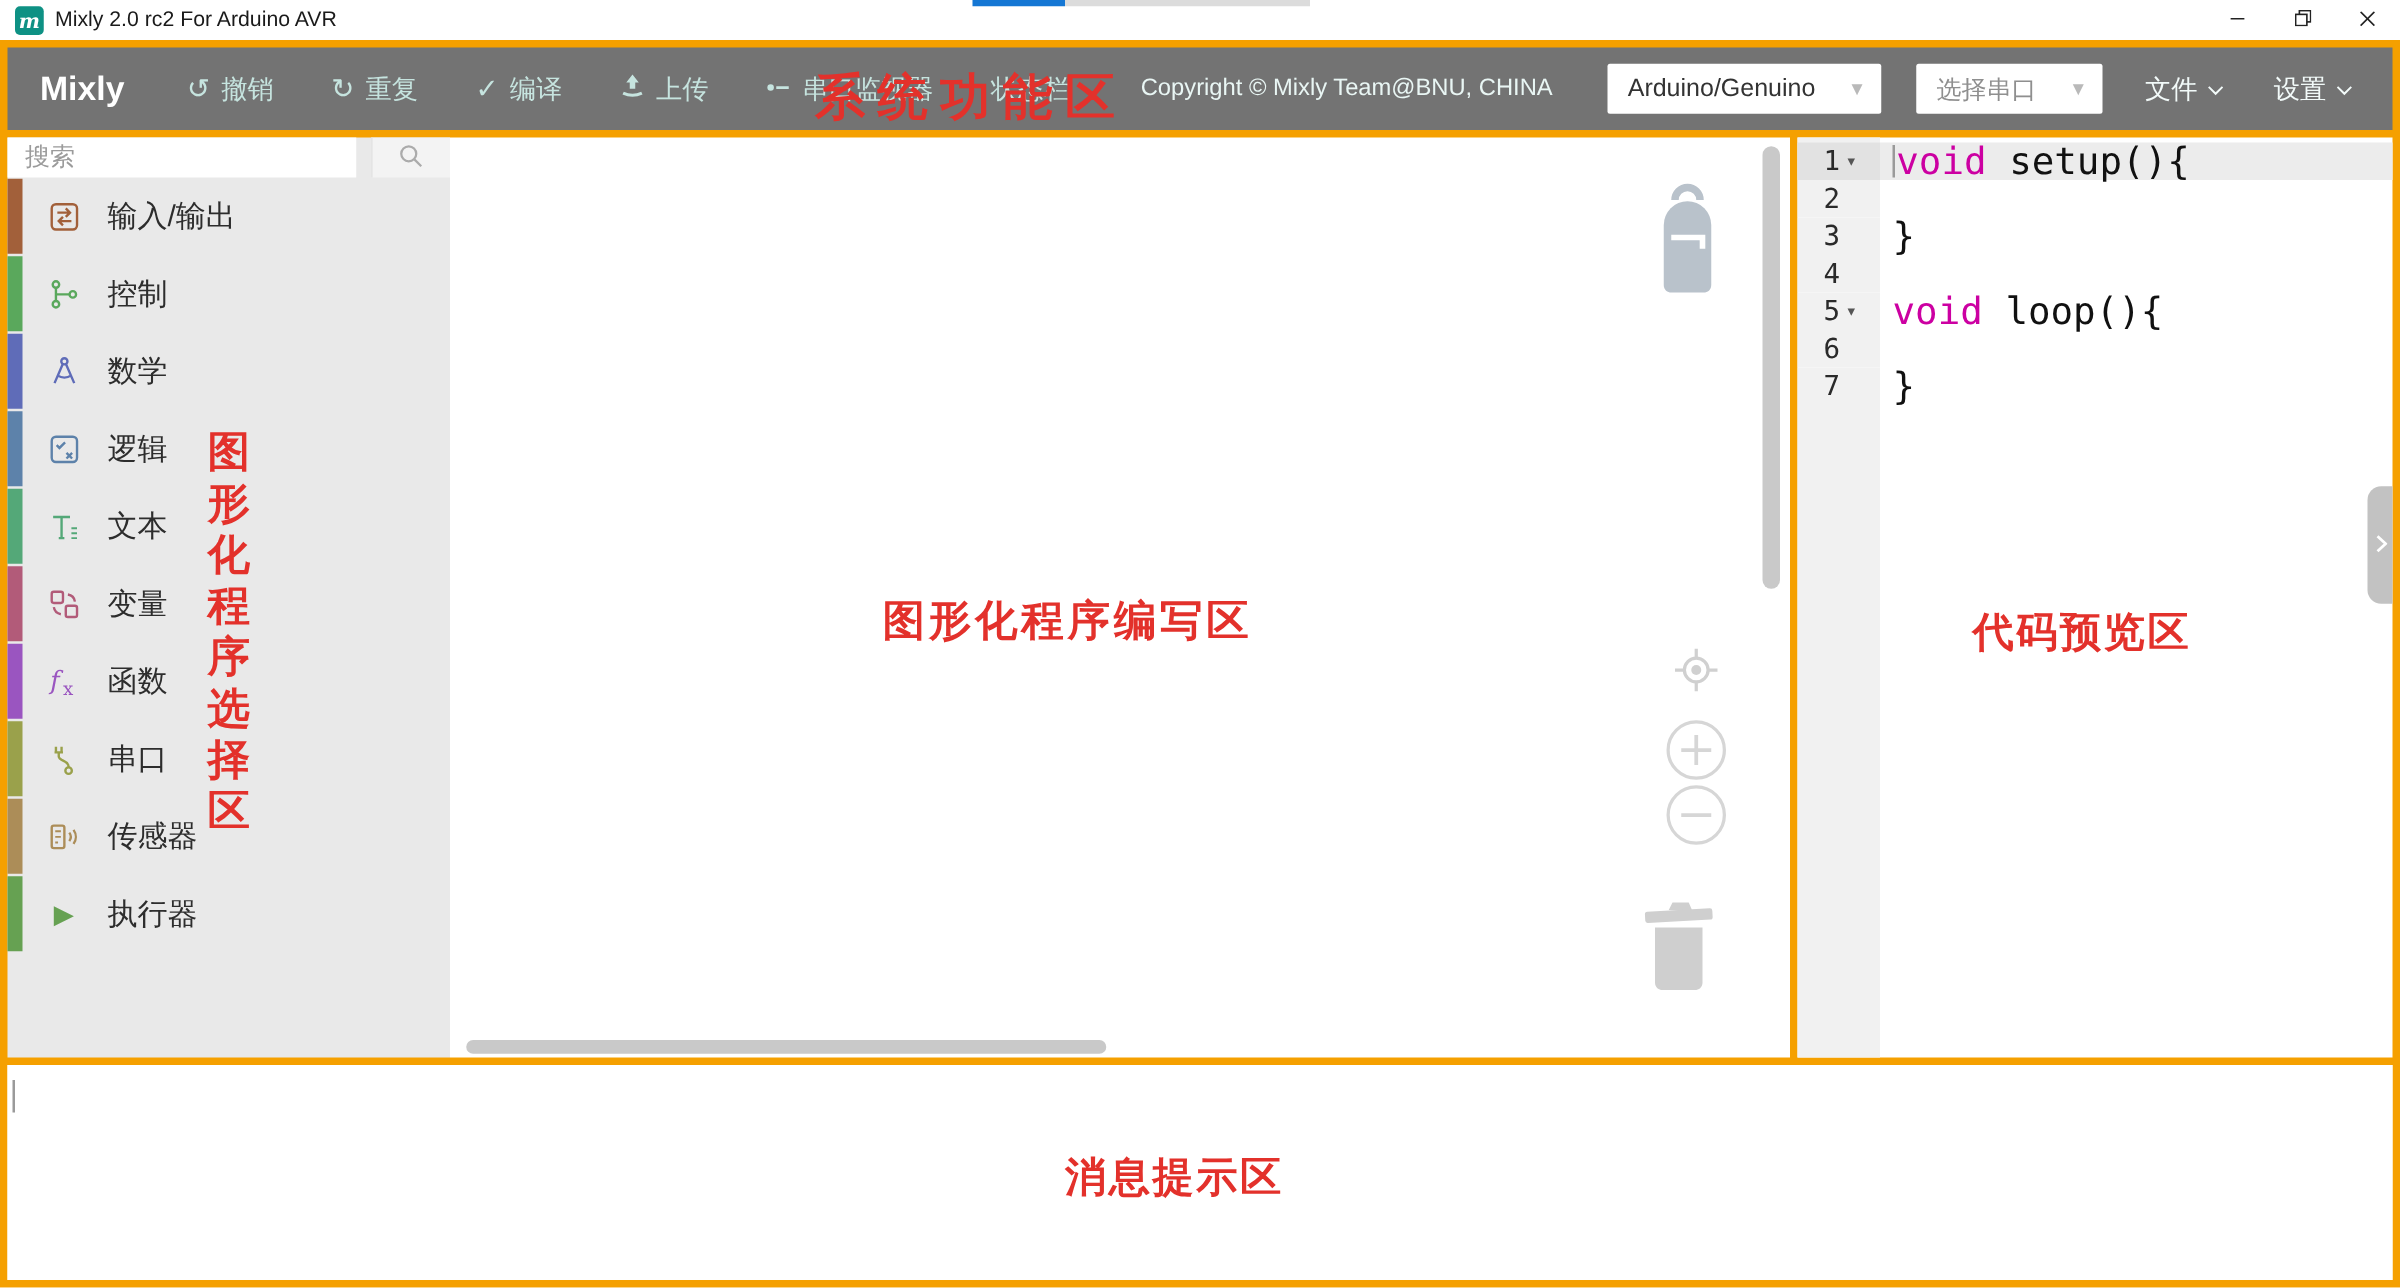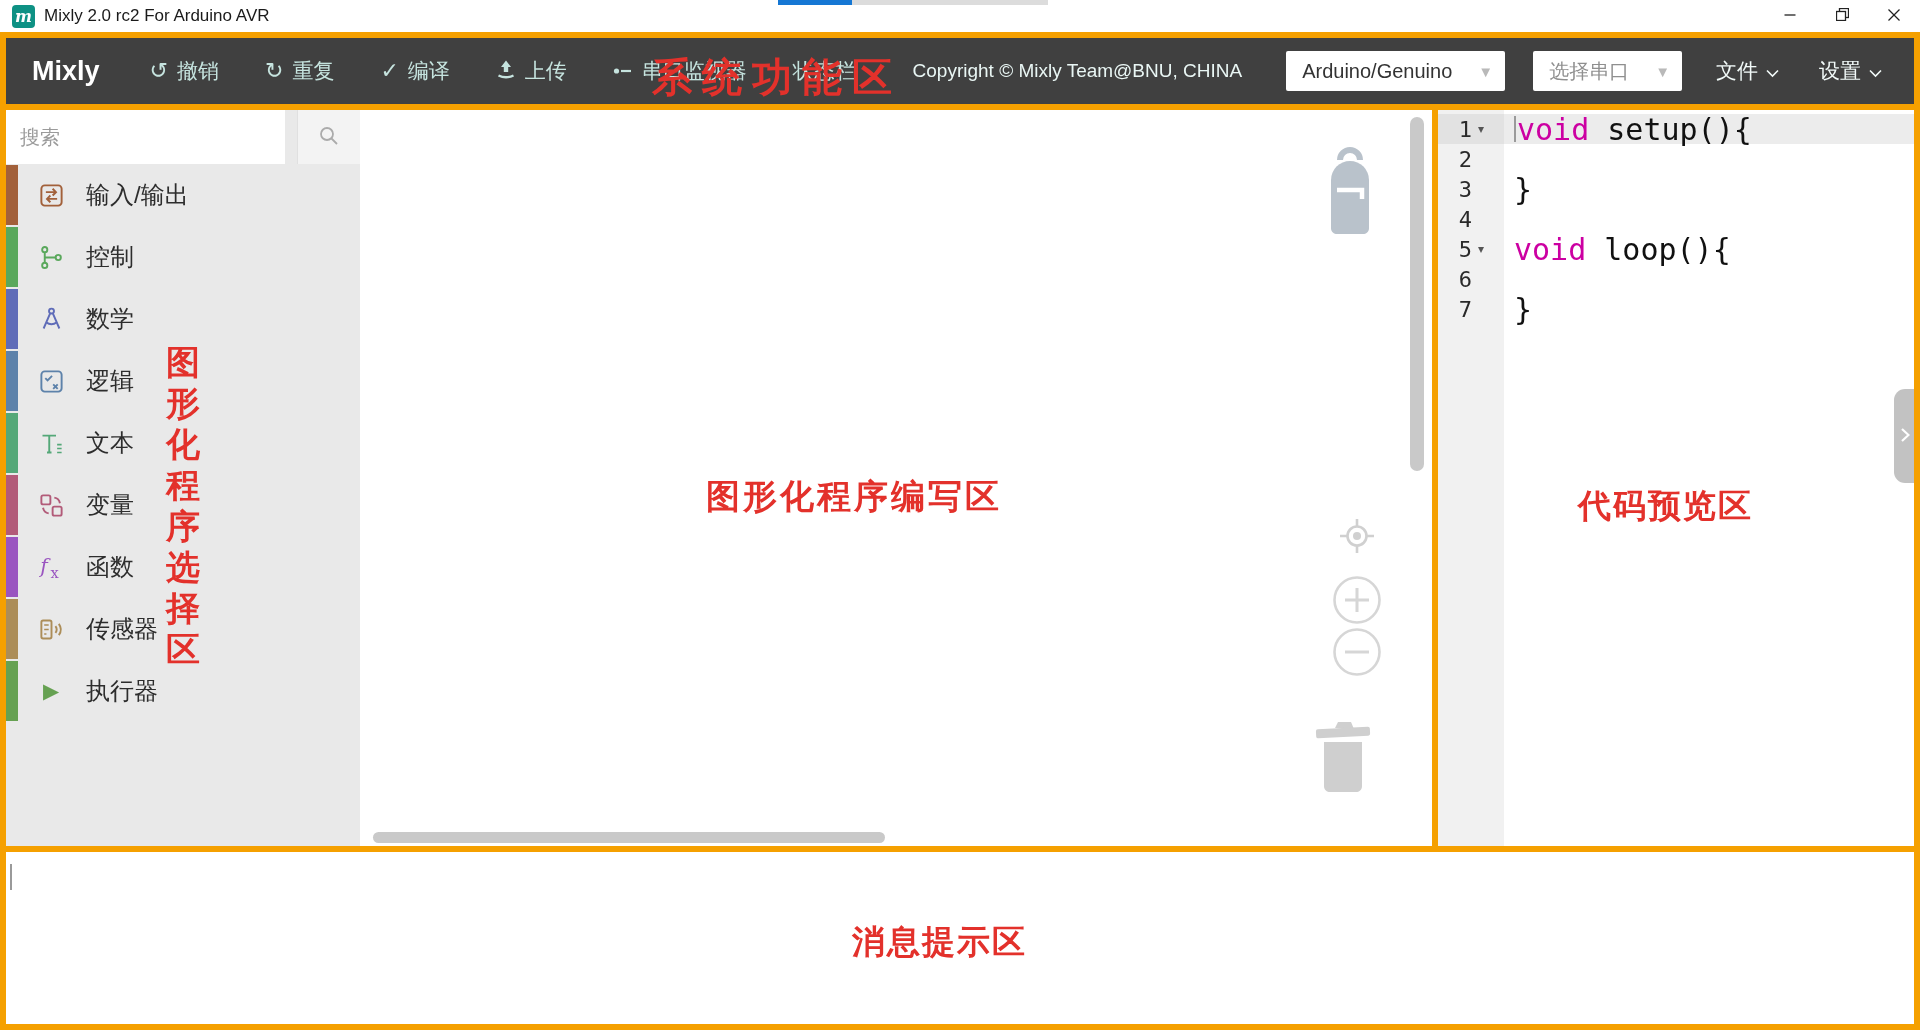--- a/index.html
+++ b/index.html
@@ -14,41 +14,41 @@
   .strip{position:absolute;top:0;height:5px;}
   .strip.blue{left:778px;width:74px;background:#1577d4;}
   .strip.gray{left:852px;width:196px;background:#dcdcdc;}
   .win-controls{position:absolute;right:0;top:0;height:32px;display:flex;}
   .win-btn{width:52px;height:32px;display:grid;place-items:center;background:transparent;border:none;}
 
   
   .frame{position:absolute;top:32px;left:0;right:0;bottom:0;background:#f5a000;}
 
   
-  .toolbar{position:absolute;left:6px;right:6px;top:6px;height:66px;background:#404040;
+  .toolbar{position:absolute;left:6px;right:6px;top:6px;height:66px;background:#737373;
            display:flex;align-items:center;padding:12px 26px;box-sizing:border-box;}
   .brand{font-size:27px;font-weight:700;color:#fff;margin-right:50px;}
   .tb-btn{display:flex;align-items:center;gap:9px;color:#c6e4df;font-size:21px;margin-right:46px;
           background:none;border:none;padding:0;cursor:default;}
   .tb-btn svg,.tb-btn .uni{color:#c6e4df;}
   .uni{font-size:22px;line-height:1;}
   .tb-right{margin-left:auto;display:flex;align-items:center;gap:28px;}
   .copyright{color:#e9f6f4;font-size:19px;margin-right:16px;white-space:nowrap;}
   .select-box{height:40px;background:#fff;border-radius:2px;display:flex;align-items:center;
               padding:0 12px 0 16px;gap:26px;font-size:20px;border:none;}
   .select-box.board{color:#333;min-width:178px;}
   .select-box.port{color:#8f8f8f;min-width:96px;}
   .dd-arrow{color:#b9b9b9;font-size:15px;}
   .menu-item{display:flex;align-items:center;gap:8px;color:#f2faf9;font-size:21px;background:none;border:none;}
 
   
   .main{position:absolute;left:6px;right:6px;top:78px;bottom:184px;display:flex;background:#f5a000;}
   
   .sidebar{width:354px;background:#e9e9e9;position:relative;flex:none;}
-  .search-row{height:54px;display:flex;gap:12px;}
+  .search-row{height:32px;display:flex;gap:12px;}
   .search-input{flex:1;border:none;outline:none;background:#fff;padding:0 0 0 14px;font-size:20px;color:#333;}
   .search-input::placeholder{color:#9b9b9b;}
   .search-btn{width:70px;background:#f3f3f3;border:none;border-left:1px solid #e0e0e0;display:grid;place-items:center;}
   .cat{height:62px;display:flex;align-items:center;position:relative;}
   .cat .bar{position:absolute;left:0;top:1px;bottom:1px;width:12px;background:var(--c);}
   .cat .cicon{width:34px;margin-left:28px;display:grid;place-items:center;color:var(--c);}
   .cat .clabel{margin-left:18px;font-size:24px;color:#2d2d2d;}
   .play-glyph{font-size:21px;color:#1b1b1b;}
 
   
@@ -289,20 +289,30 @@
           <span class="bar"></span>
           <span class="cicon">
             <svg width="27" height="27" viewBox="0 0 24 24" fill="currentColor">
               <text x="2" y="17" font-size="18" font-style="italic" font-family="DejaVu Serif,serif">f</text>
               <text x="11" y="21" font-size="13" font-family="DejaVu Serif,serif">x</text>
             </svg>
           </span>
           <span class="clabel">函数</span>
         </div>
 
+        <div class="cat" style="--c: #9aa14b;">
+          <span class="bar"></span>
+          <span class="cicon">
+            <svg width="27" height="27" viewBox="0 0 24 24" fill="none" stroke="currentColor" stroke-width="1.7">
+              <path d="M6 3 v4 M10 3 v4 M5 7 h6 M8 7 v3 c0 3 7 3 7 7 v1"></path>
+              <circle cx="15" cy="20" r="2.3"></circle>
+            </svg>
+          </span>
+          <span class="clabel">串口</span>
+        </div>
 
         <div class="cat" style="--c: #ac8d58;">
           <span class="bar"></span>
           <span class="cicon">
             <svg width="27" height="27" viewBox="0 0 24 24" fill="none" stroke="currentColor" stroke-width="1.7">
               <rect x="3" y="4" width="9" height="16" rx="1.5"></rect>
               <path d="M5.5 8 h4 M5.5 12 h4 M5.5 16 h2" stroke-width="1.4"></path>
               <path d="M15.5 9 a5 5 0 0 1 0 6 M18.5 7 a8.5 8.5 0 0 1 0 10"></path>
             </svg>
           </span>

